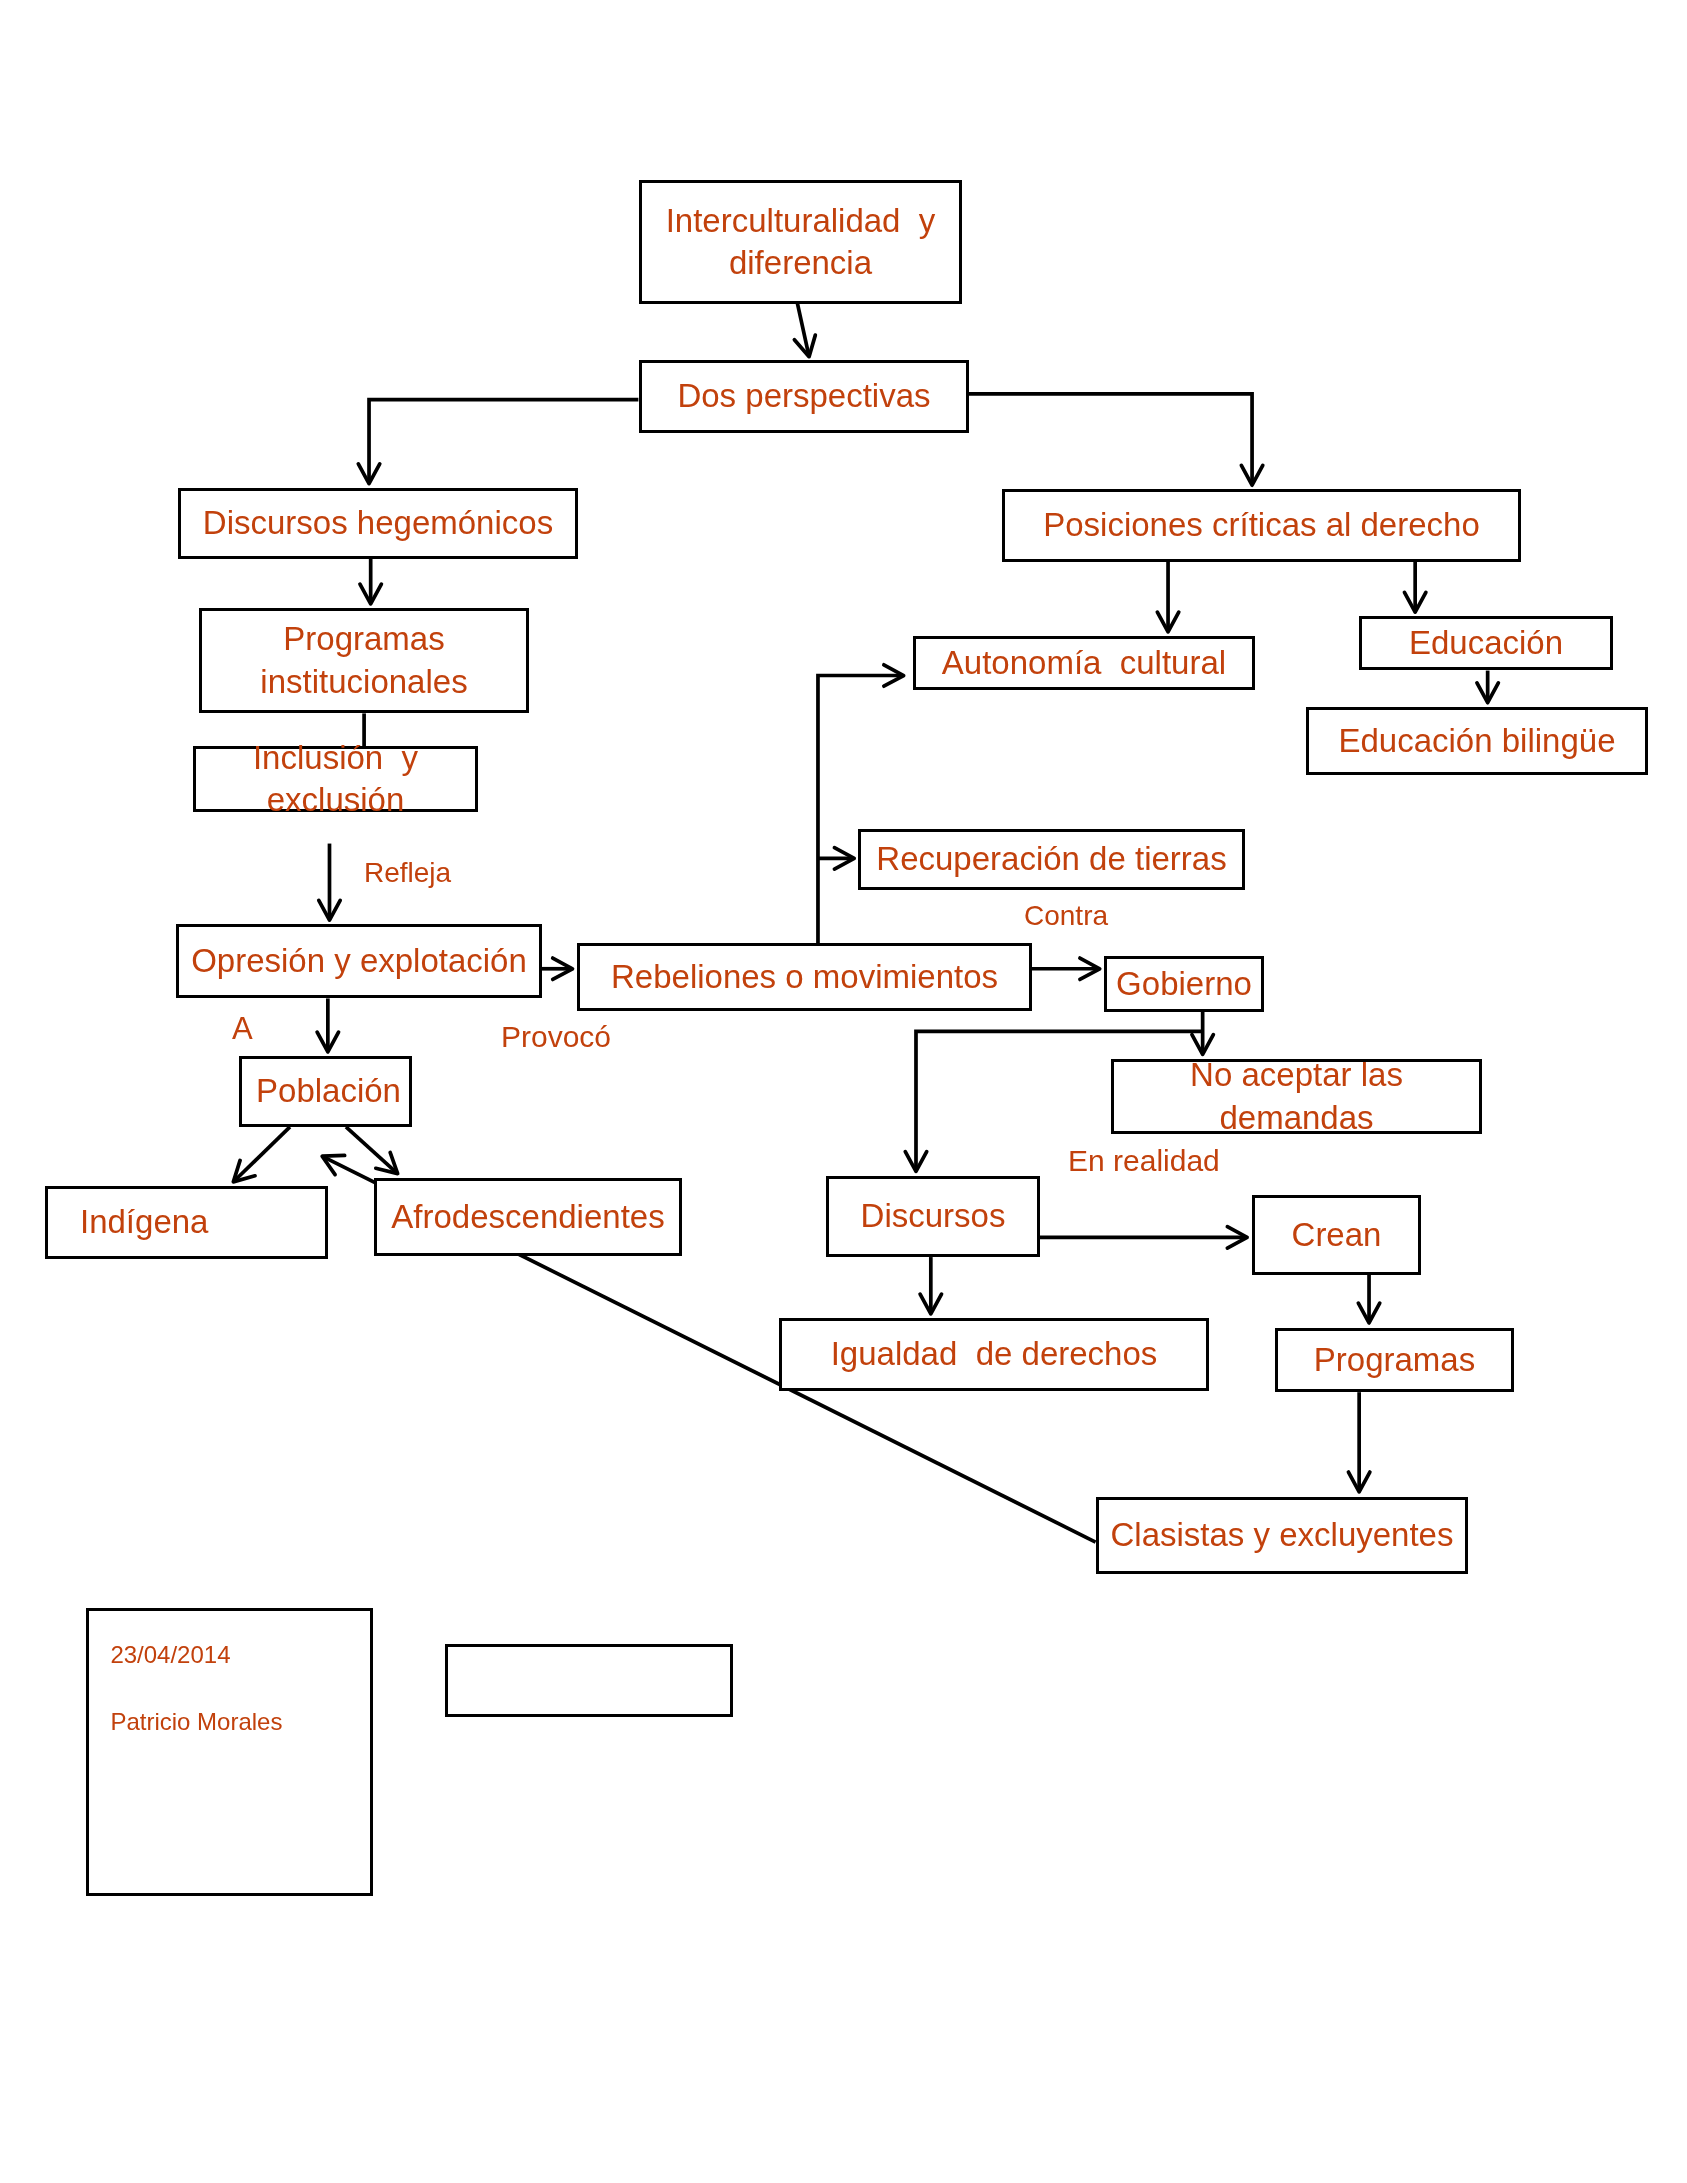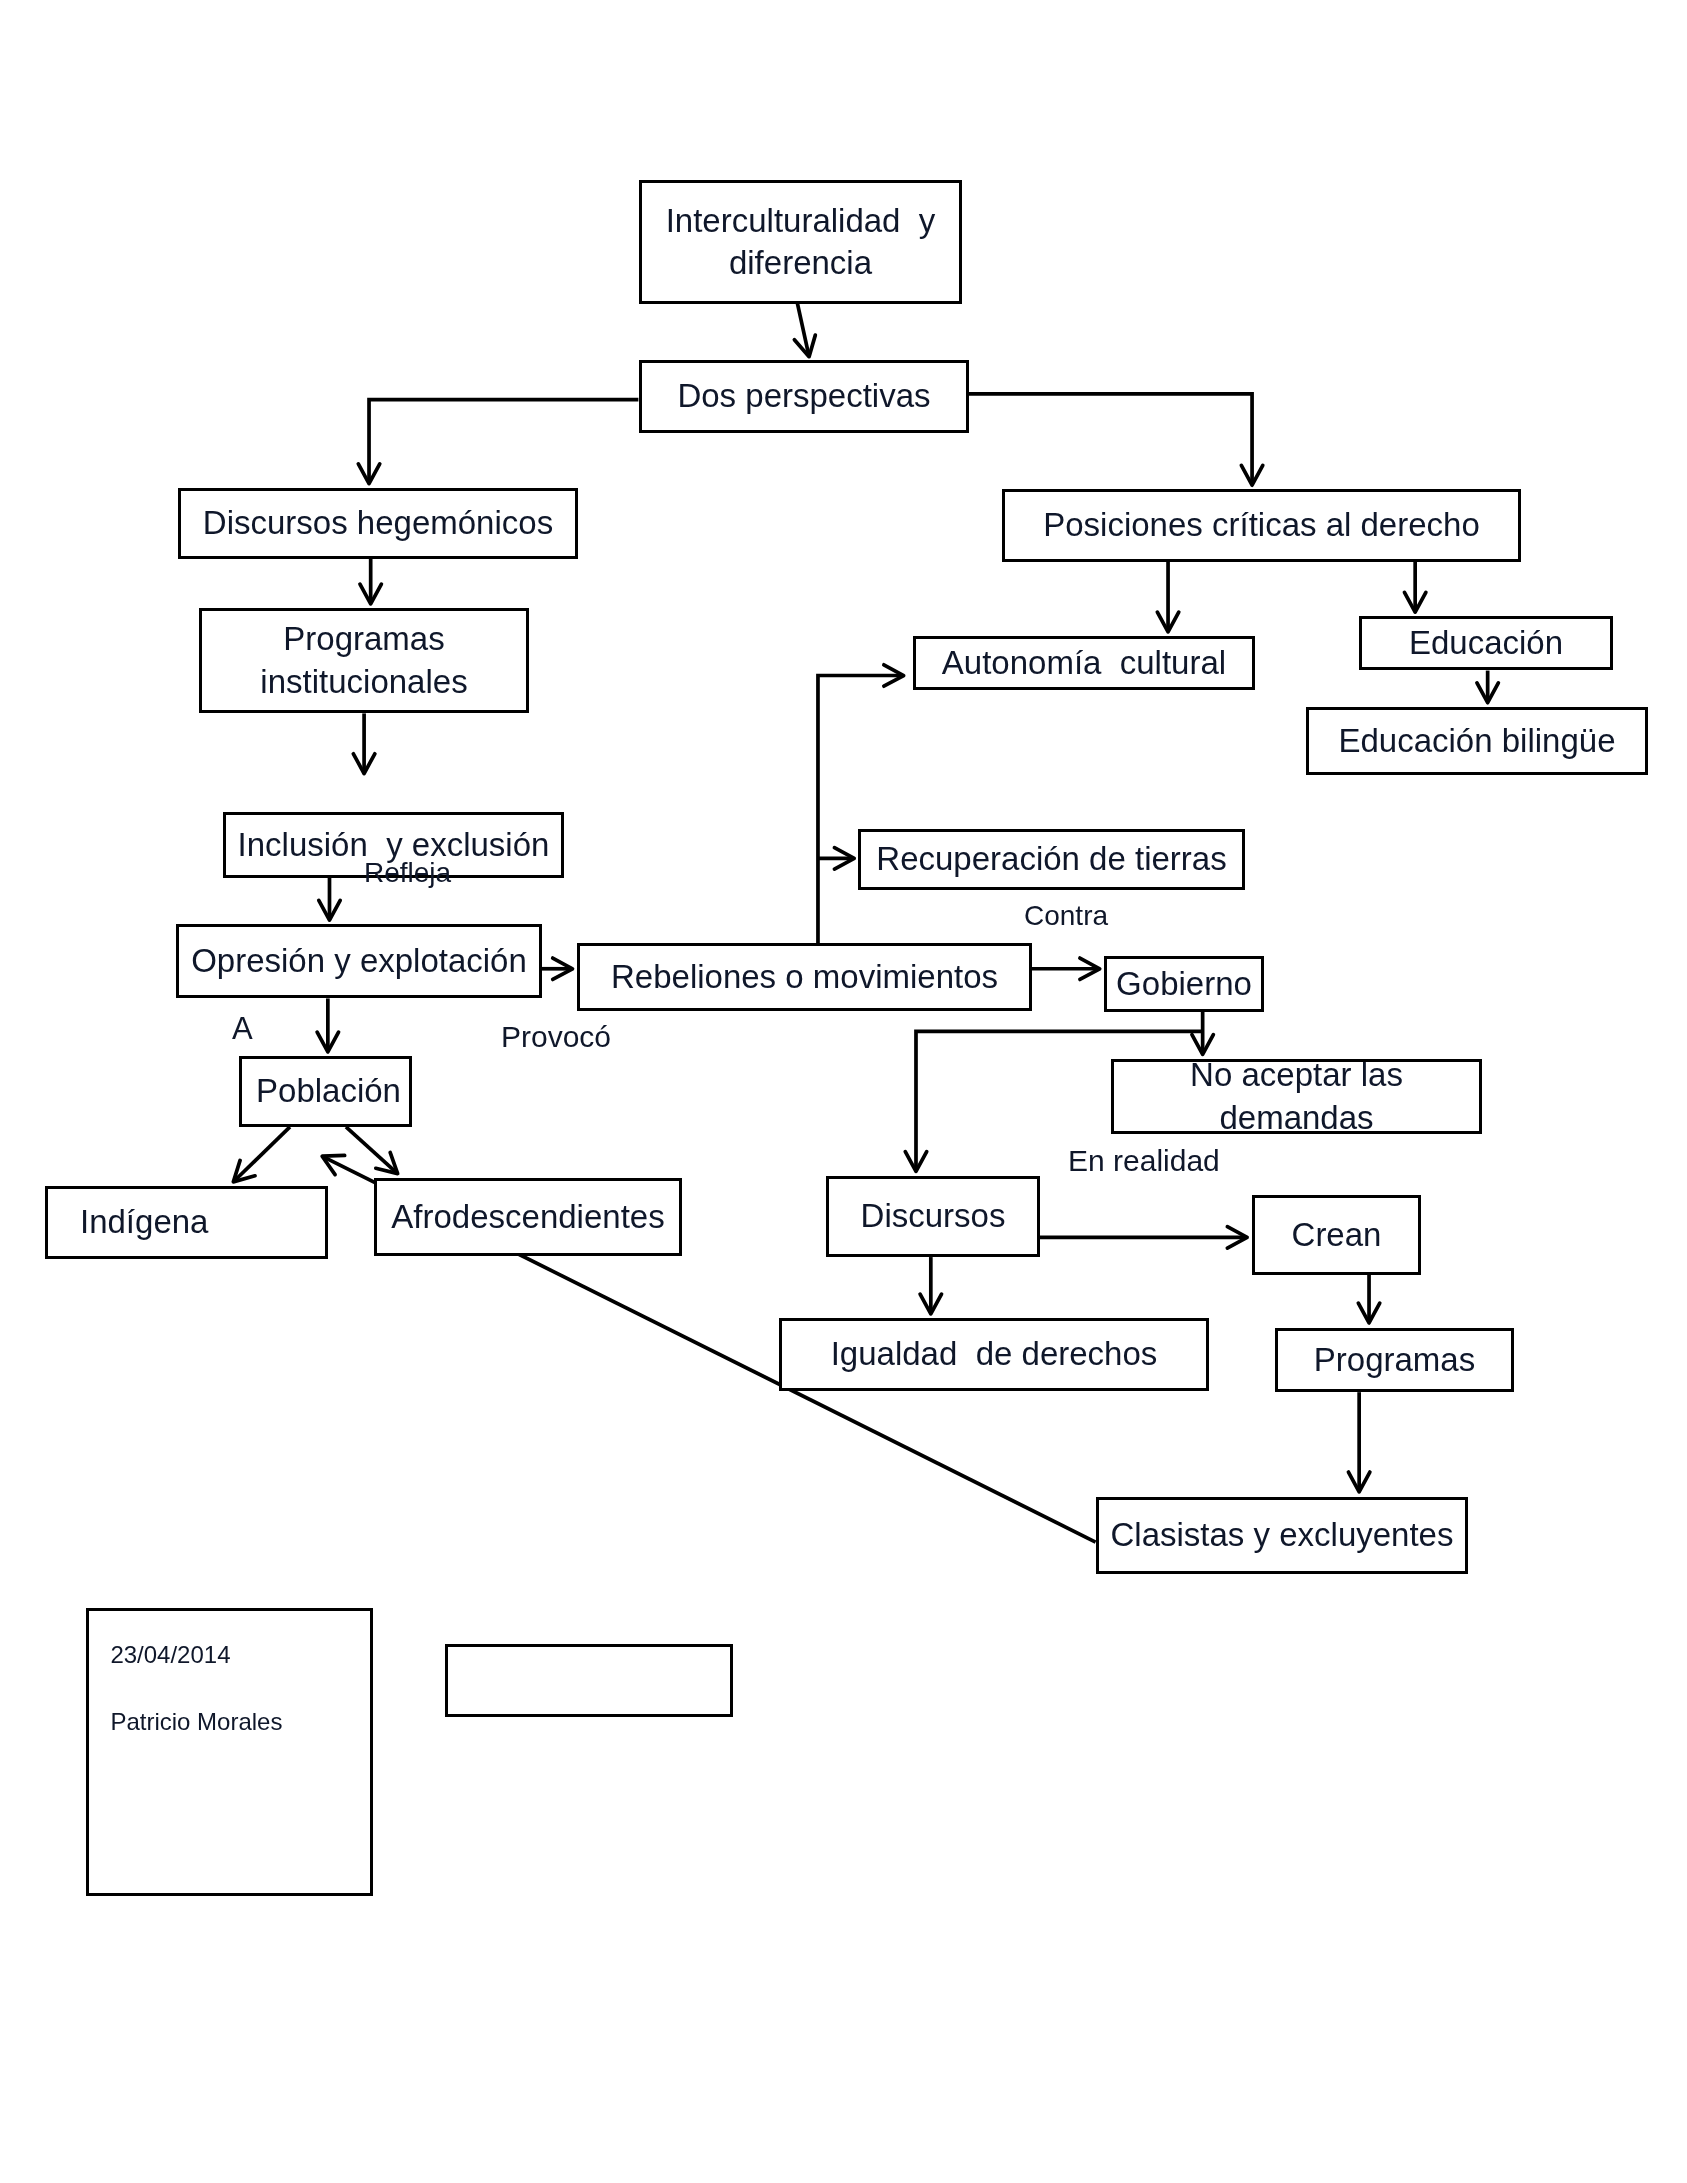--- a/index.html
+++ b/index.html
@@ -1,19 +1,19 @@
 <!DOCTYPE html>
 <html style="font-size:13px"><head>
 <meta charset="utf-8">
 <style>
   html,body { margin:0; padding:0; background:#ffffff; }
   #canvas {
     position:relative; width:1687px; height:2183px;
     background:#ffffff; overflow:hidden;
-    font-family:"Liberation Sans", sans-serif; color:#0f172a;
+    font-family:"Liberation Sans", sans-serif; color:#c2410c;
   }
   #edges { position:absolute; left:0; top:0; width:1687px; height:2183px; }
   .node {
     position:absolute; box-sizing:border-box;
     border:3.3px solid #000; background:#fff;
     display:flex; align-items:center; justify-content:center;
     text-align:center; white-space:pre-wrap;
     font-size:33px; line-height:1.28;
   }
   .node.align-left { justify-content:flex-start; text-align:left; padding-left:32px; }
@@ -65,21 +65,21 @@
   </svg>
 
   <div id="node-layer">
       <div class="node" style="left: 639px; top: 180px; width: 323px; height: 124px;">Interculturalidad  y
 diferencia</div>
       <div class="node" style="left: 639px; top: 360px; width: 330px; height: 73px;">Dos perspectivas</div>
       <div class="node" style="left: 178px; top: 488px; width: 400px; height: 71px;">Discursos hegemónicos</div>
       <div class="node" style="left: 1002px; top: 489px; width: 519px; height: 73px;">Posiciones críticas al derecho</div>
       <div class="node" style="left: 199px; top: 608px; width: 330px; height: 105px;">Programas
 institucionales</div>
-      <div class="node" style="left: 193px; top: 812px; width: 341px; height: 66px; margin-left: 30px;">Inclusión  y exclusión</div>
+      <div class="node" style="left: 193px; top: 746px; width: 285px; height: 66px;">Inclusión  y exclusión</div>
       <div class="node" style="left: 176px; top: 924px; width: 366px; height: 74px;">Opresión y explotación</div>
       <div class="node" style="left: 239px; top: 1056px; width: 173px; height: 71px; padding-left: 6px;">Población</div>
       <div class="node align-left" style="left: 45px; top: 1186px; width: 283px; height: 73px;">Indígena</div>
       <div class="node" style="left: 374px; top: 1178px; width: 308px; height: 78px;">Afrodescendientes</div>
       <div class="node" style="left: 913px; top: 636px; width: 342px; height: 54px;">Autonomía  cultural</div>
       <div class="node" style="left: 1359px; top: 616px; width: 254px; height: 54px;">Educación</div>
       <div class="node" style="left: 1306px; top: 707px; width: 342px; height: 68px;">Educación bilingüe</div>
       <div class="node" style="left: 858px; top: 829px; width: 387px; height: 61px;">Recuperación de tierras</div>
       <div class="node" style="left: 577px; top: 943px; width: 455px; height: 68px;">Rebeliones o movimientos</div>
       <div class="node" style="left: 1104px; top: 956px; width: 160px; height: 56px;">Gobierno</div>

